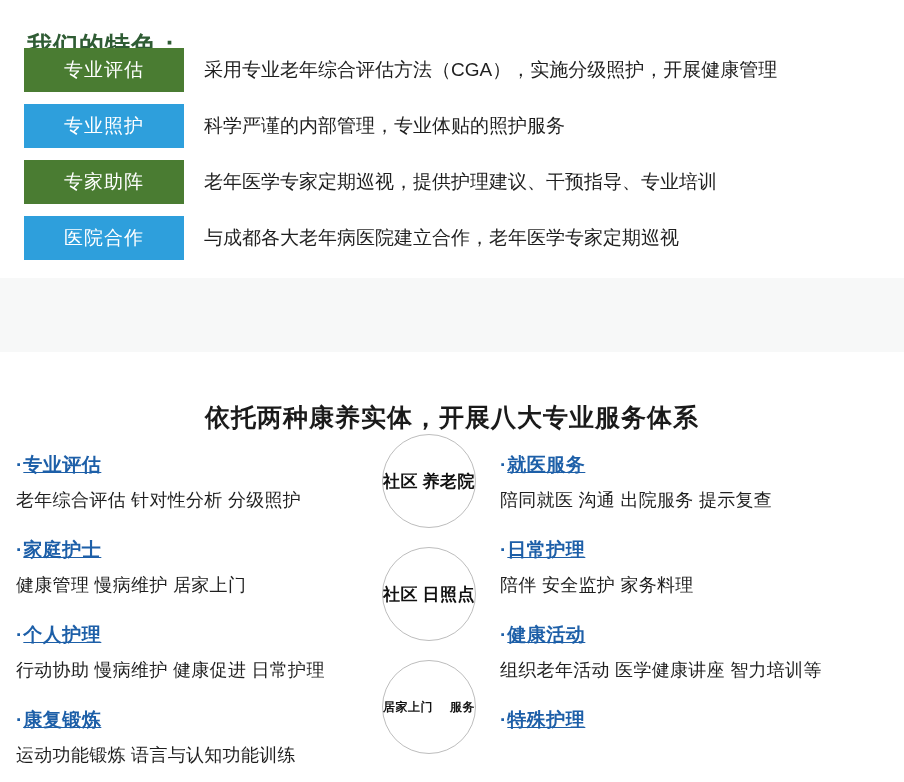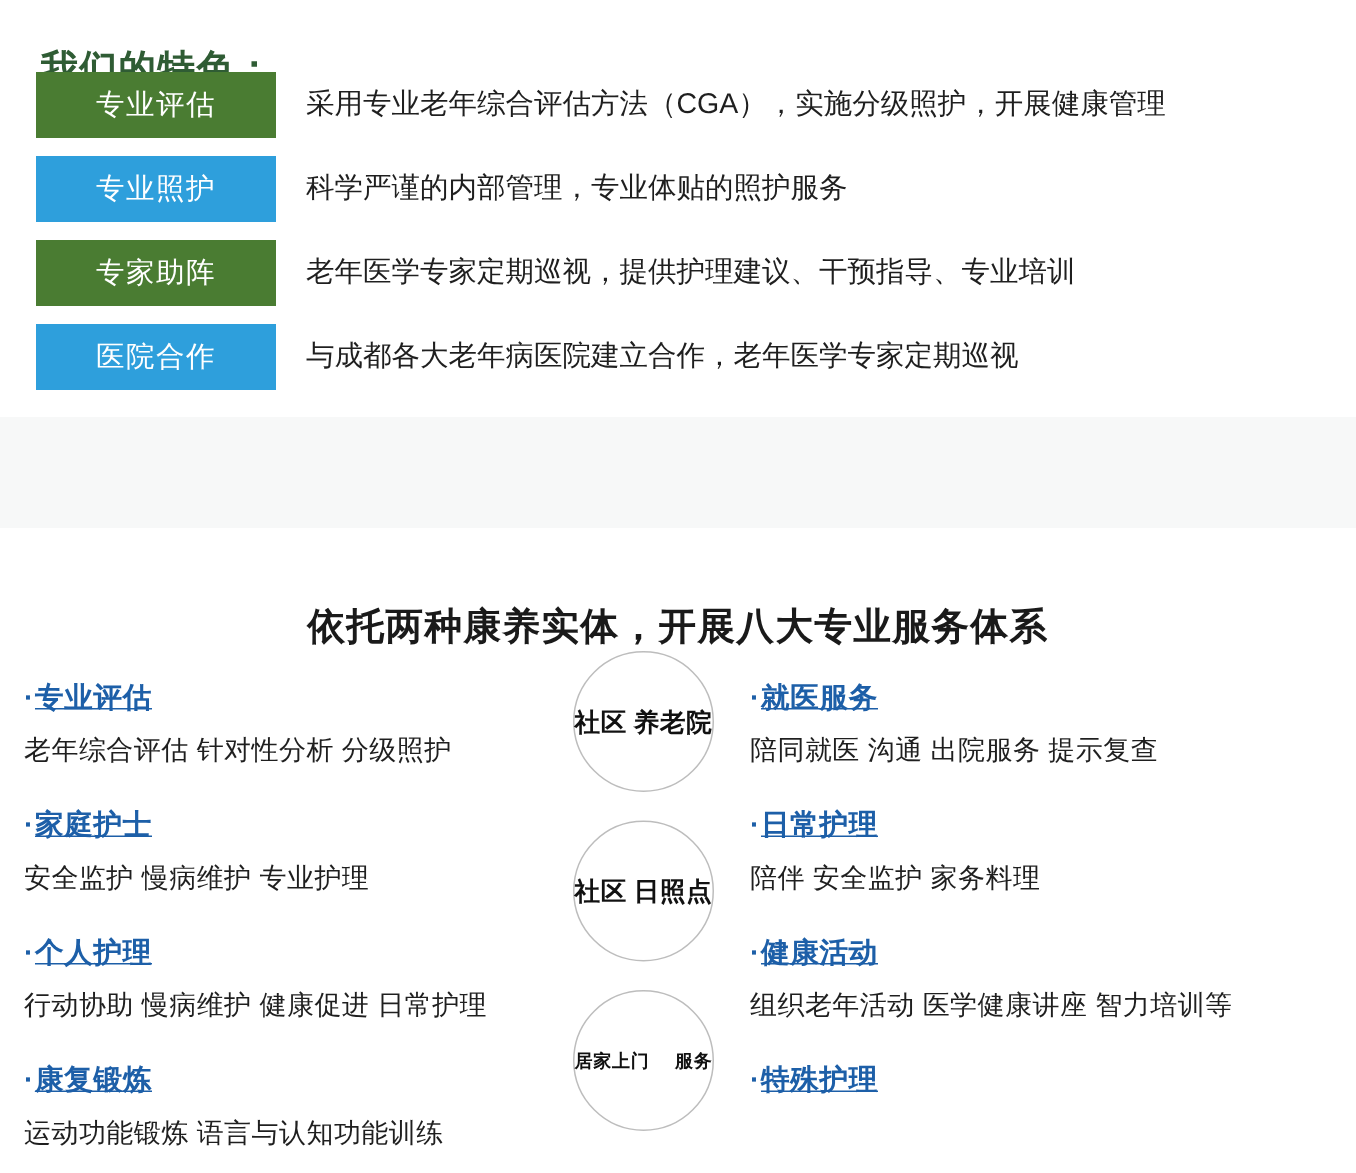--- a/index.html
+++ b/index.html
@@ -207,21 +207,21 @@
 
   <div class="col" id="col-left">
 
     <div class="svc-block">
       <span class="svc-bullet">·</span><span class="svc-head">专业评估</span>
       <div class="svc-items">老年综合评估 针对性分析 分级照护</div>
     </div>
 
     <div class="svc-block">
       <span class="svc-bullet">·</span><span class="svc-head">家庭护士</span>
-      <div class="svc-items">安全监护 慢病维护 专业护理</div>
+      <div class="svc-items">健康管理 慢病维护 居家上门</div>
     </div>
 
     <div class="svc-block">
       <span class="svc-bullet">·</span><span class="svc-head">个人护理</span>
       <div class="svc-items">行动协助 慢病维护 健康促进 日常护理</div>
     </div>
 
     <div class="svc-block">
       <span class="svc-bullet">·</span><span class="svc-head">康复锻炼</span>
       <div class="svc-items">运动功能锻炼 语言与认知功能训练</div>

